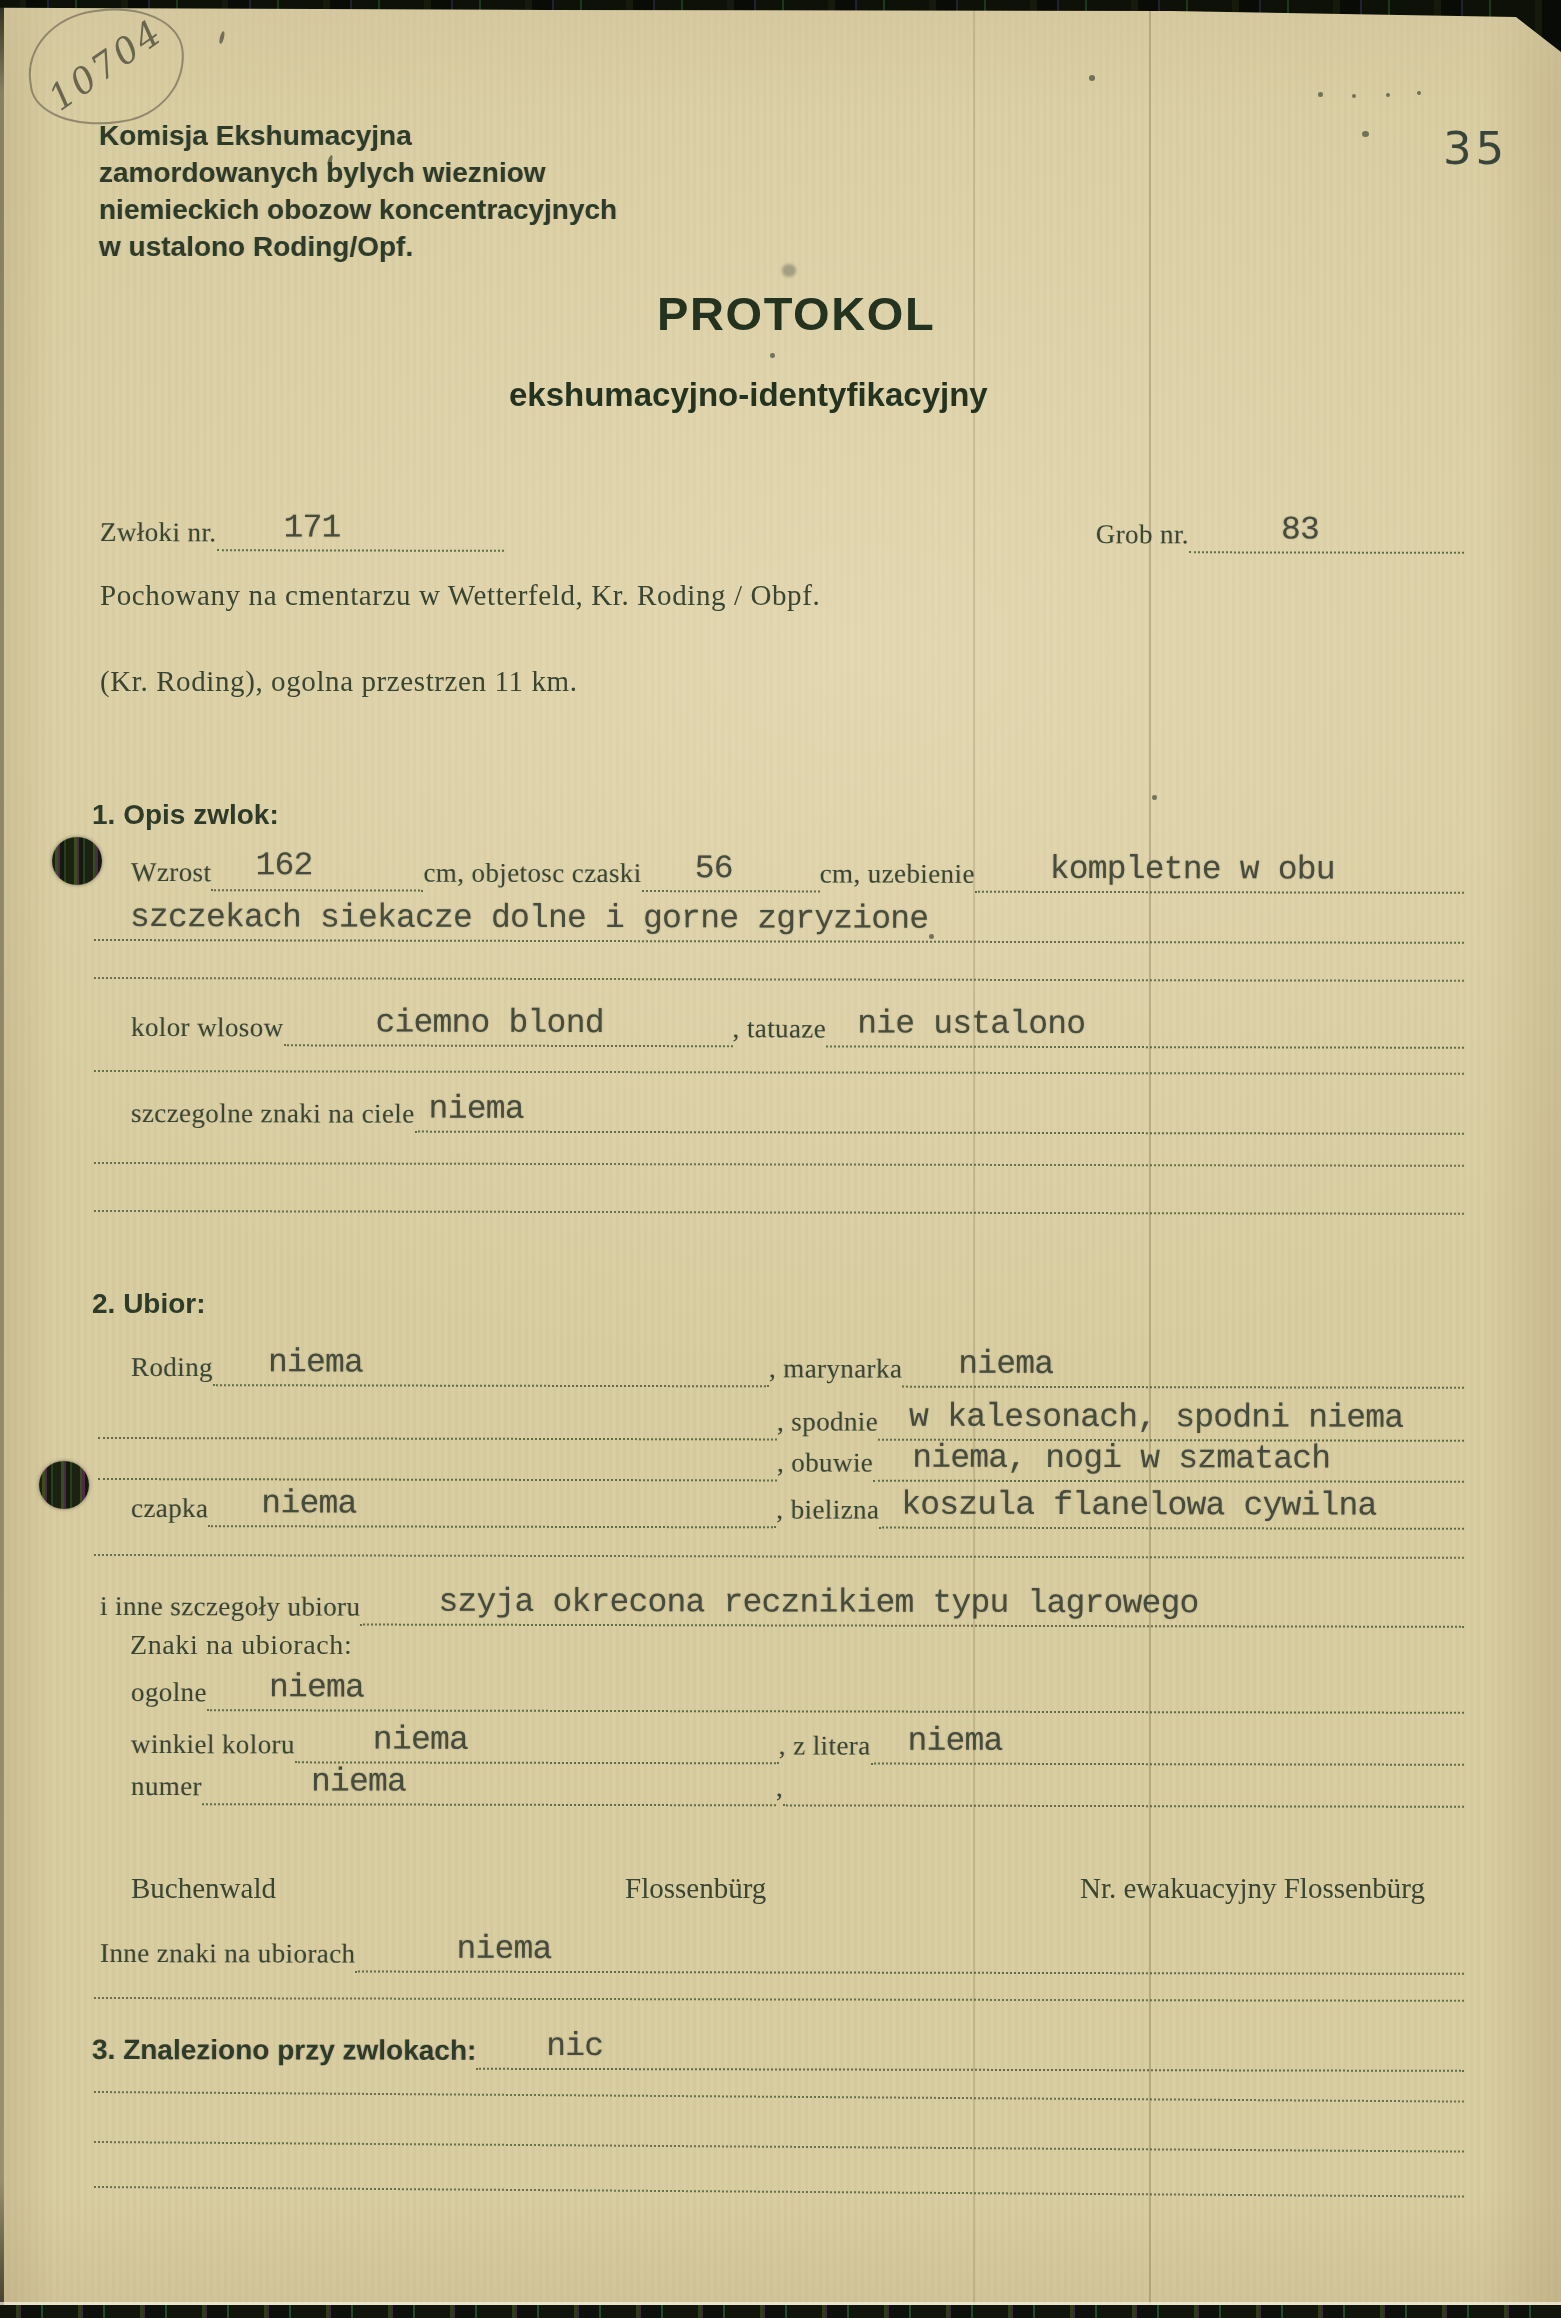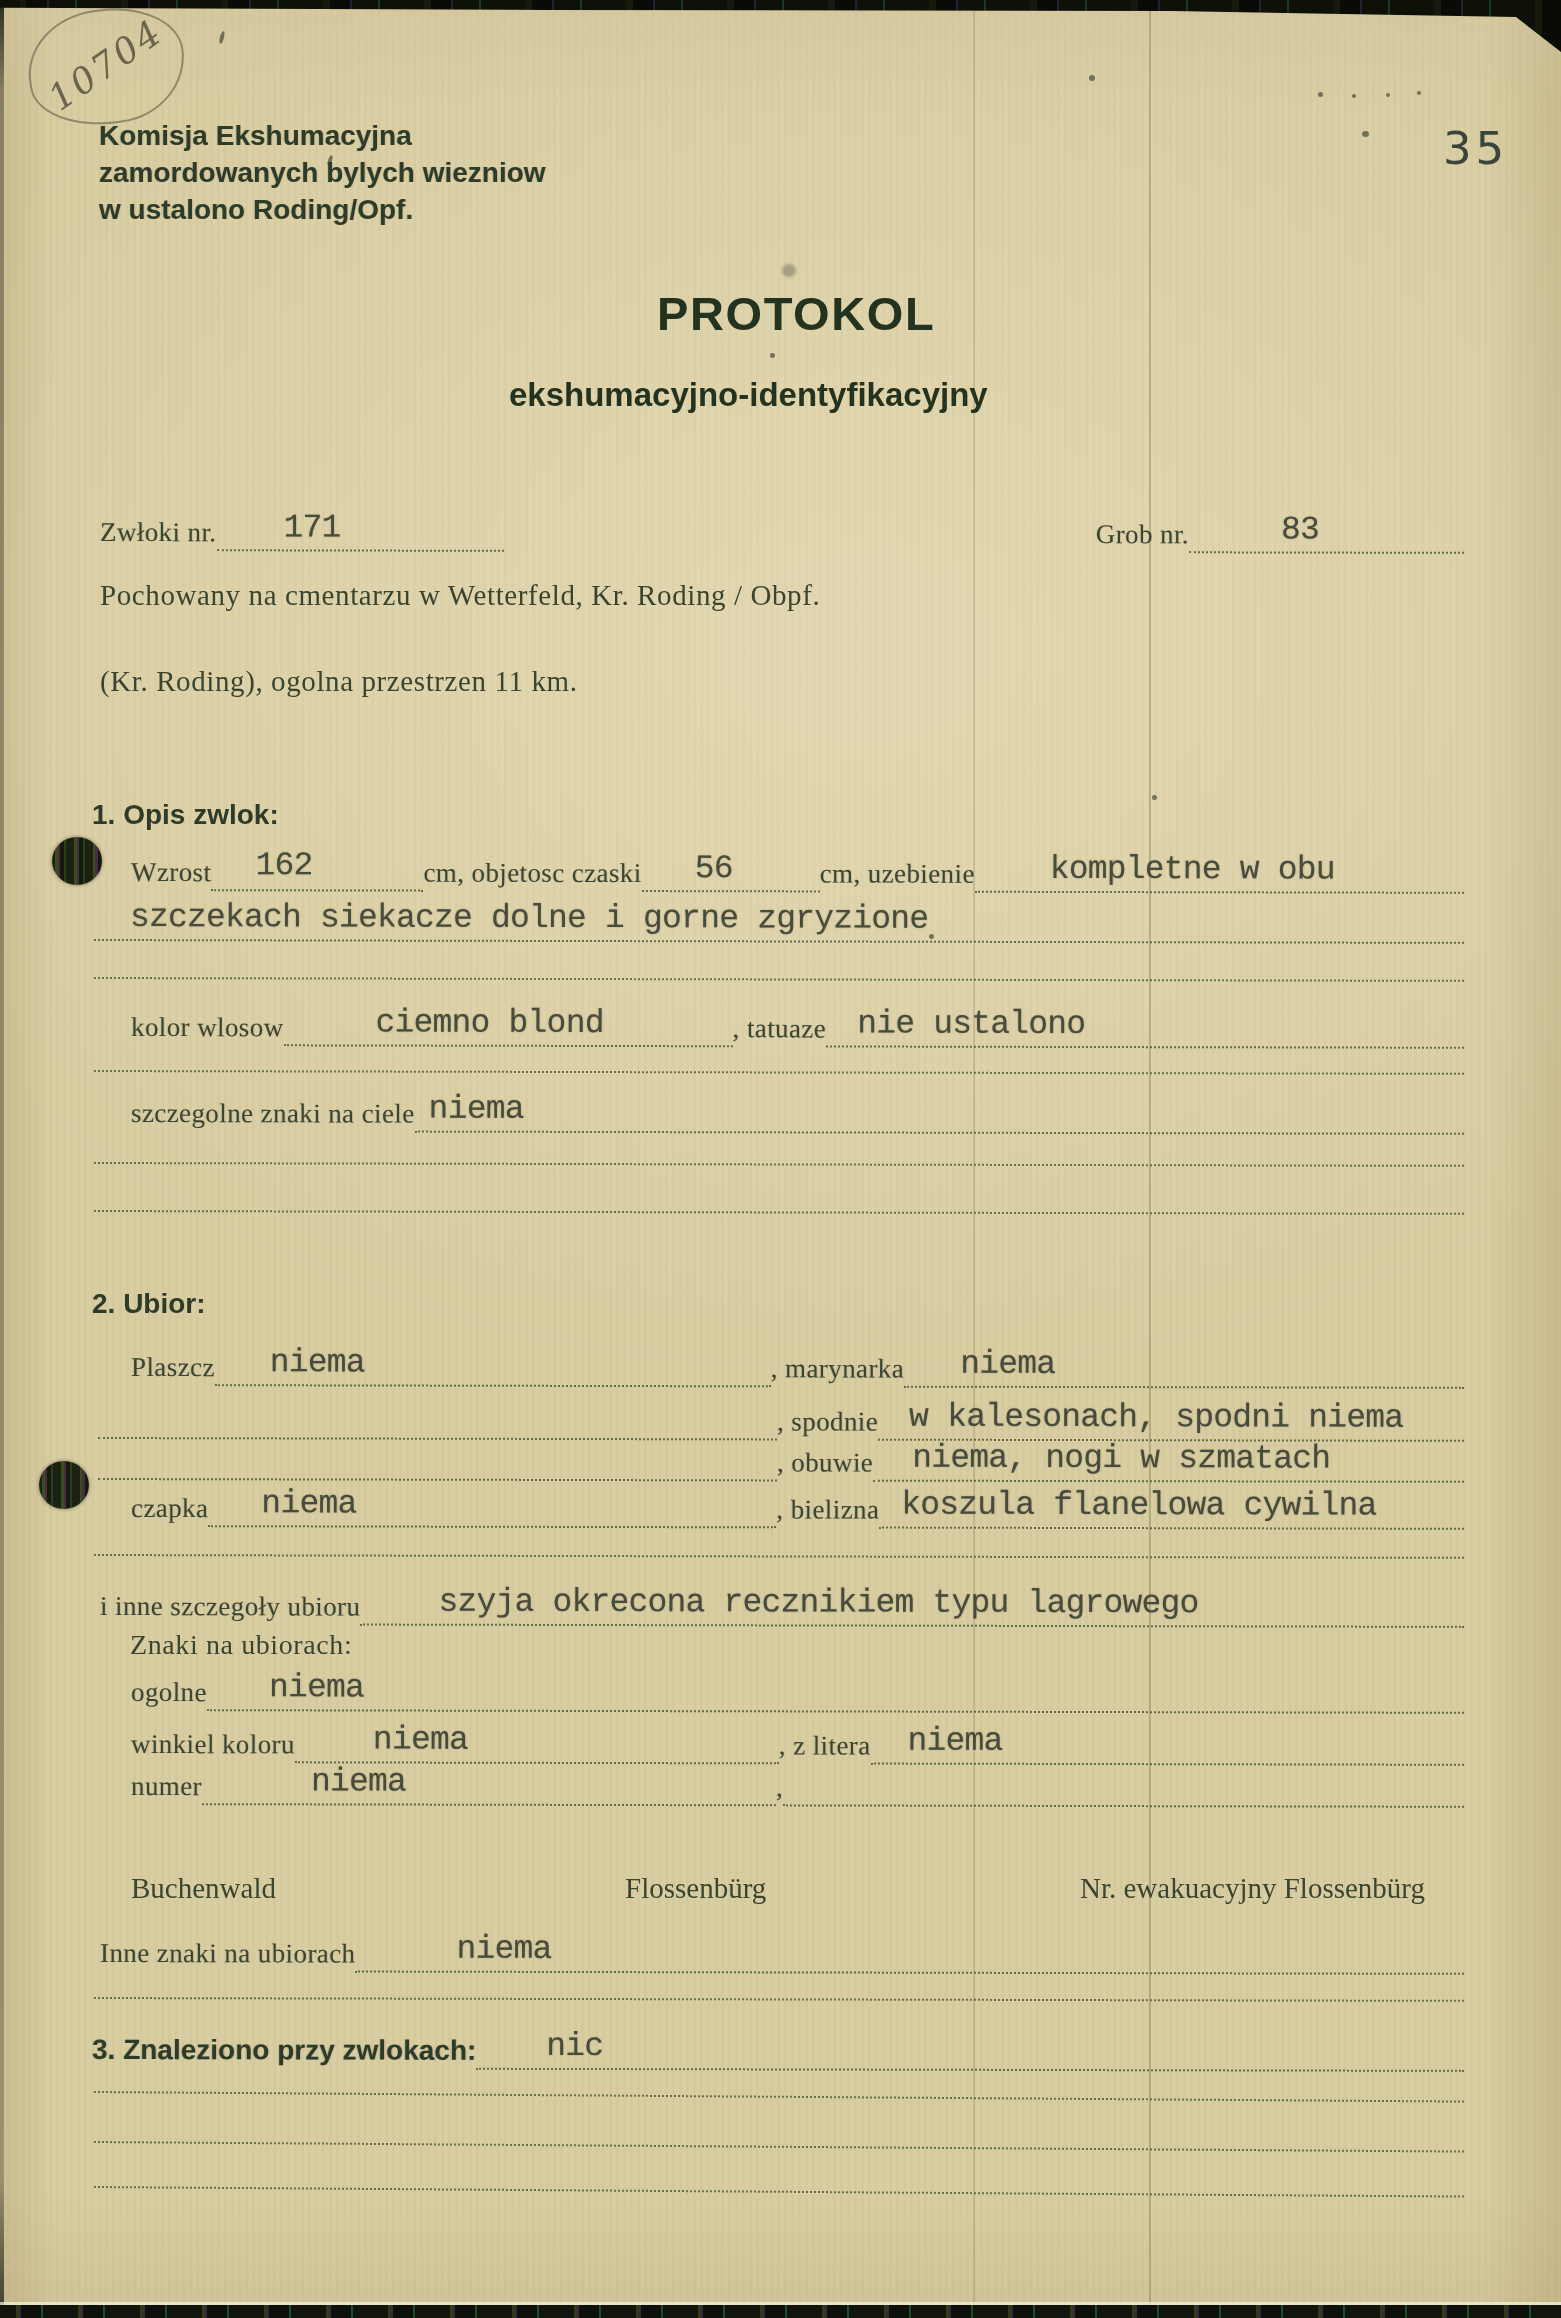--- a/index.html
+++ b/index.html
@@ -95,20 +95,21 @@
   <div class="speck" style="left:929px;top:934px;width:4.7px;height:4.7px;"></div>
   <div class="speck" style="left:1152px;top:795px;width:4.7px;height:4.7px;"></div>
 
   <div class="stamp">
     <span class="stamp-text">10704</span>
   </div>
 
   <div class="commission">
     <div>Komisja Ekshumacyjna</div>
     <div>zamordowanych bylych wiezniow</div>
+    <div>niemieckich obozow koncentracyjnych</div>
     <div>w ustalono Roding/Opf.</div>
   </div>
 
   <div class="pagenum">35</div>
 
   <div class="title">PROTOKOL</div>
   <div class="subtitle">ekshumacyjno-identyfikacyjny</div>
 
   <div class="row" style="left:100px;top:509px;">
     <span class="lbl">Zwłoki nr.</span>
@@ -169,21 +170,21 @@
       <span class="t" style="margin-left:14px;">niema</span>
     </span>
   </div>
 
   <div class="dline" style="top:1162px;"></div>
   <div class="dline" style="top:1210px;"></div>
 
   <div class="h" style="left:92px;top:1288px;">2. Ubior:</div>
 
   <div class="row" style="left:131px;top:1344px;">
-    <span class="lbl">Plaszcz</span>
+    <span class="lbl">Roding</span>
     <span class="seg" style="width:556px;">
       <span class="t" style="margin-left:55px;">niema</span>
     </span>
     <span class="lbl">, marynarka</span>
     <span class="seg grow">
       <span class="t" style="margin-left:56px;">niema</span>
     </span>
   </div>
 
   <div class="row" style="left:98px;top:1397px;">

